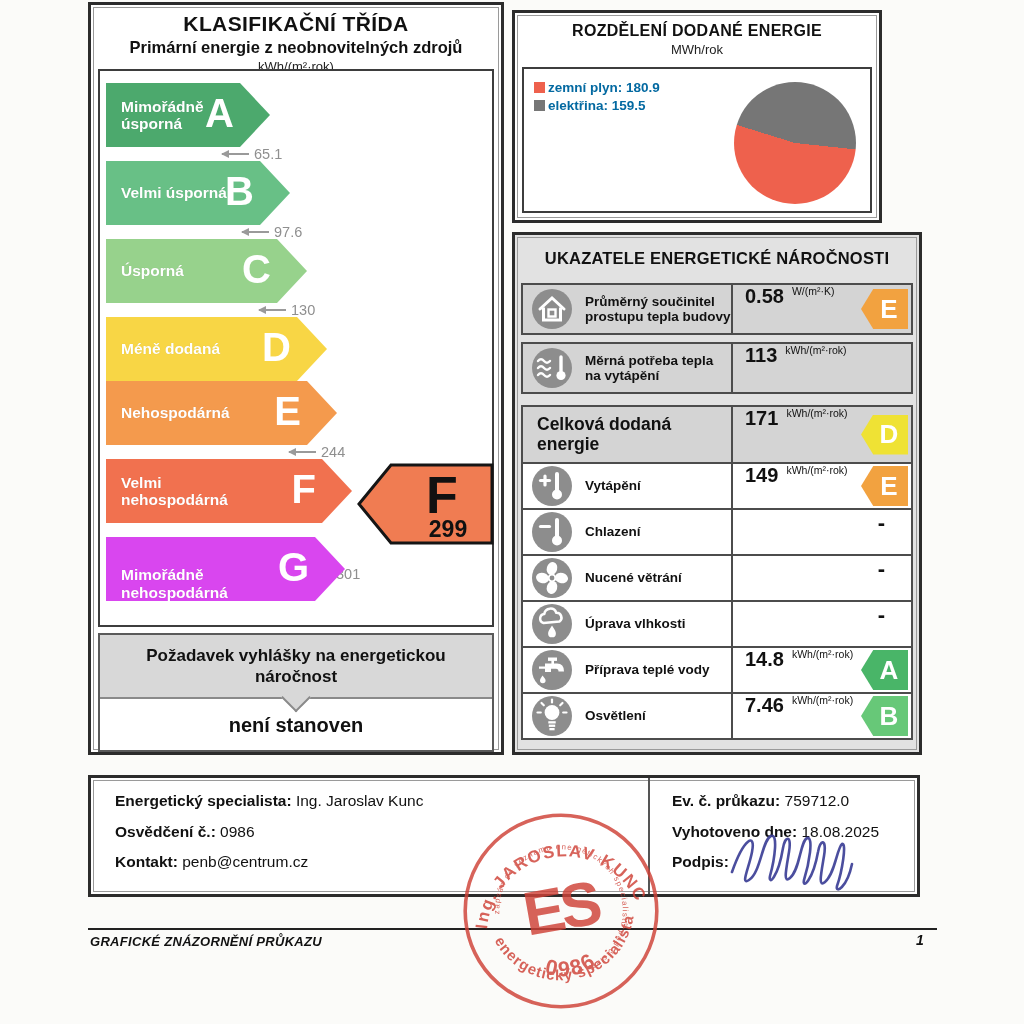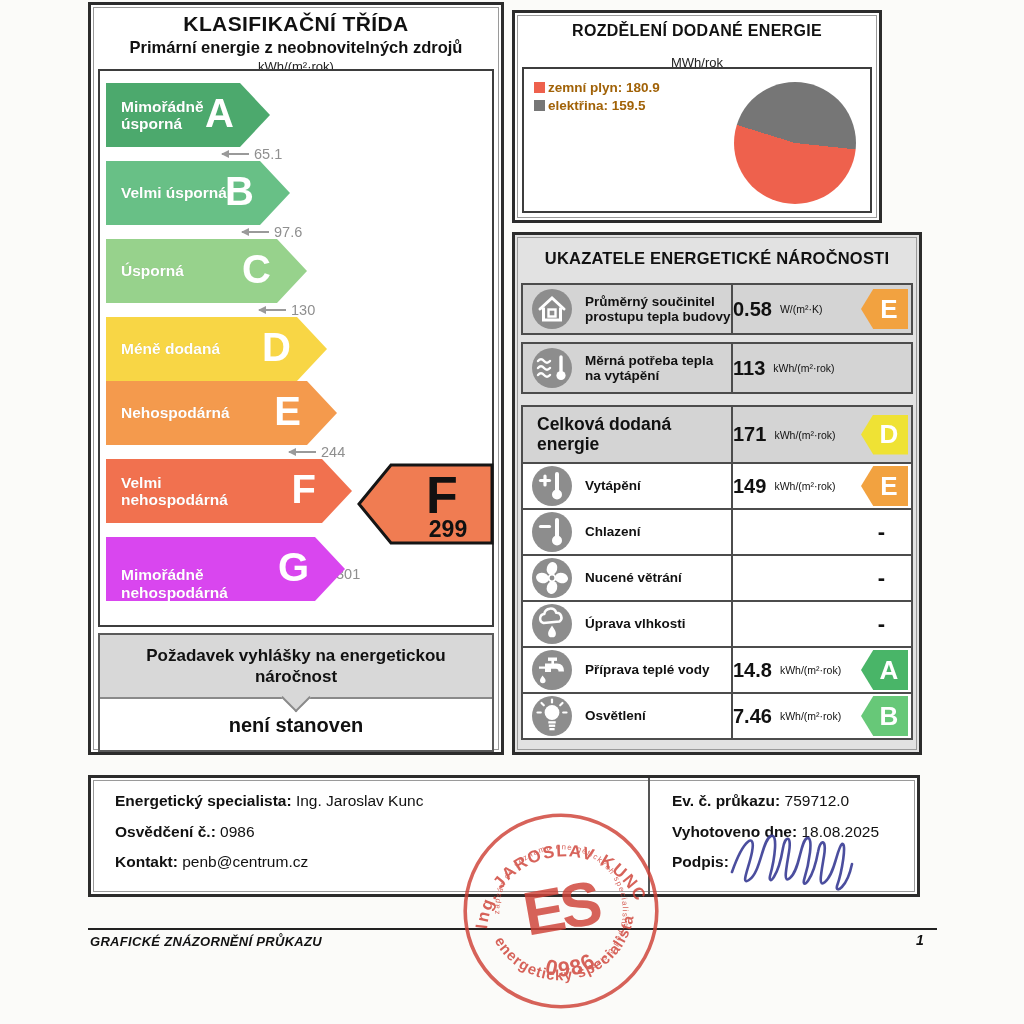--- a/index.html
+++ b/index.html
@@ -29,47 +29,47 @@
   #req-box{position:absolute;left:7px;top:628px;width:396px;height:119px;border:2px solid #5a5a5a;box-sizing:border-box;background:#fff;}
   .req-top{position:relative;height:62px;background:#d8d8d8;border-bottom:2px solid #8a8a8a;display:flex;align-items:center;justify-content:center;}
   .req-top-text{font-weight:bold;font-size:17px;text-align:center;line-height:1.25;width:350px;color:#111;}
   .req-notch{position:absolute;left:50%;bottom:-11px;width:19px;height:19px;background:#d8d8d8;border-right:2px solid #8a8a8a;border-bottom:2px solid #8a8a8a;transform:translateX(-50%) rotate(45deg);}
   .req-bottom{height:53px;display:flex;align-items:center;justify-content:center;}
   .req-value{font-weight:bold;font-size:20px;color:#111;}
 
   
   #energy-panel{left:512px;top:10px;width:370px;height:213px;}
   .ep-title{text-align:center;font-weight:bold;font-size:16px;margin-top:9px;letter-spacing:.3px;color:#111;}
-  .ep-unit{text-align:center;font-size:13px;margin-top:15px;color:#222;}
+  .ep-unit{text-align:center;font-size:13px;margin-top:2px;color:#222;}
   .ep-inner{position:absolute;left:7px;right:7px;top:54px;bottom:7px;border:2px solid #3d3d3d;box-sizing:border-box;}
   .legend{position:absolute;left:10px;top:11px;}
   .legend-row{display:flex;align-items:center;margin-bottom:3px;}
   .legend-chip{width:11px;height:11px;margin-right:3px;flex-shrink:0;}
-  .legend-text{font-weight:bold;font-size:13.5px;color:#a16207;}
+  .legend-text{font-weight:bold;font-size:13.5px;color:#0369a1;}
   .pie{position:absolute;right:14px;top:13px;width:122px;height:122px;border-radius:50%;}
 
   
   #ind-panel{left:512px;top:232px;width:410px;height:523px;background:#e2e2e2;}
   .ind-title{text-align:center;font-weight:bold;font-size:16.5px;margin-top:14px;letter-spacing:.2px;color:#111;}
   .ind-rows{position:absolute;left:6px;right:6px;top:48px;}
   .ind-row{display:flex;align-items:stretch;background:#fff;box-sizing:border-box;}
   .ind-row.gray{background:#d4d4d4;}
   .ind-singles .ind-row{border:2px solid #4c4c4c;height:52px;}
   .ind-singles .ind-row:first-child{margin-bottom:7px;}
   .ind-singles .ind-row:last-child{margin-bottom:11px;}
   .ind-table{border:2px solid #4c4c4c;}
   .ind-table .ind-row{height:46px;border-top:2px solid #4c4c4c;}
   .ind-table .ind-row:first-child{border-top:none;}
   .ind-table .ind-row.emphasis{height:55px;}
   .ind-left{width:210px;flex-shrink:0;display:flex;align-items:center;border-right:2px solid #4c4c4c;box-sizing:border-box;}
   .ind-icon{width:40px;height:40px;border-radius:50%;background:#8d8d8d;margin-left:9px;flex-shrink:0;display:grid;place-items:center;}
   .ind-icon svg{display:block;}
   .ind-label{font-weight:bold;font-size:13.5px;line-height:1.13;margin-left:13px;color:#111;max-width:150px;}
   .emphasis .ind-label{font-size:17.5px;margin-left:14px;max-width:190px;}
-  .ind-right{flex:1;display:flex;align-items:center;position:relative;}
+  .ind-right{flex:1;display:flex;align-items:flex-start;position:relative;padding-left:12px;}
   .ind-value{font-weight:bold;font-size:20px;color:#111;}
   .ind-unit{font-size:10.5px;margin-left:8px;color:#111;white-space:nowrap;}
   .ind-dash{position:absolute;right:26px;font-weight:bold;font-size:22px;color:#111;}
   .badge{position:absolute;right:3px;top:50%;transform:translateY(-50%);width:47px;height:40px;color:#fff;font-weight:bold;font-size:26px;display:flex;align-items:center;justify-content:center;padding-left:9px;box-sizing:border-box;clip-path:polygon(0 50%, 26% 0, 100% 0, 100% 100%, 26% 100%);}
 
   
   #info-box{left:88px;top:775px;width:832px;height:122px;}
   .info-left{position:absolute;left:0;top:0;bottom:0;width:557px;padding:14px 0 0 24px;box-sizing:border-box;}
   .info-right{position:absolute;left:557px;top:0;bottom:0;right:0;border-left:2px solid #555;padding:14px 0 0 22px;box-sizing:border-box;}
   .info-row{font-size:15.5px;color:#111;margin-bottom:12.5px;white-space:nowrap;}

